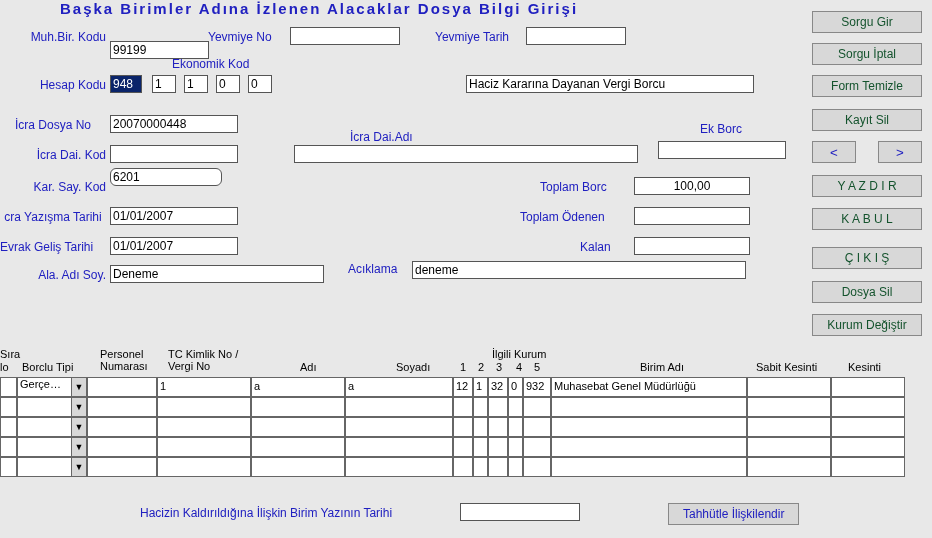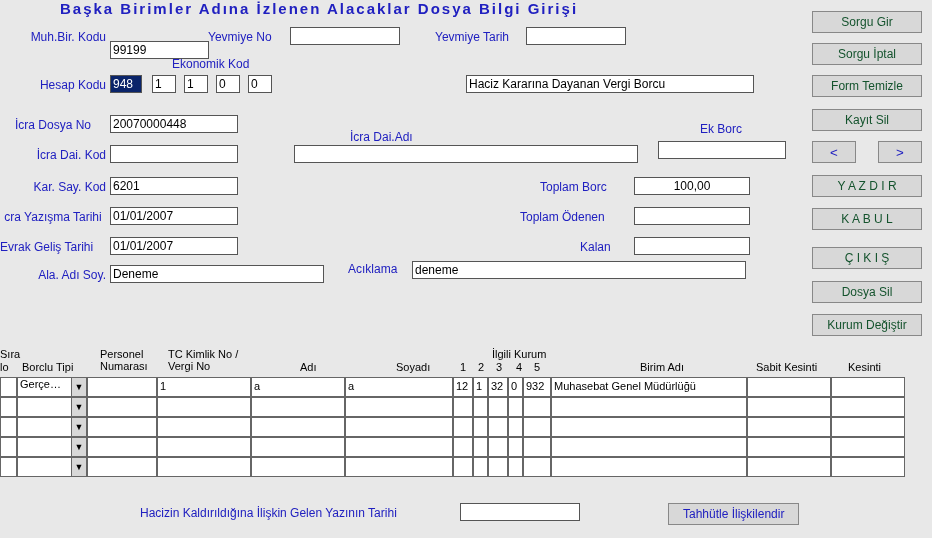--- a/index.html
+++ b/index.html
@@ -153,21 +153,21 @@
 <input class="inp" style="top: 115px; left: 110px; width: 128px;" value="20070000448">
 <div class="lbl" style="top:130px; left:350px">İcra Dai.Adı</div>
 <div class="lbl" style="top:122px; left:700px">Ek Borc</div>
 
 <div class="lbl" style="top:148px; left:14px; width:92px">İcra Dai. Kod</div>
 <input class="inp" style="top: 145px; left: 110px; width: 128px;" value="">
 <input class="inp" style="top: 145px; left: 294px; width: 344px;" value="">
 <input class="inp" style="top: 141px; left: 658px; width: 128px;" value="">
 
 <div class="lbl" style="top:180px; left:10px; width:96px">Kar. Say. Kod</div>
-<input class="inp" style="top: 177px; left: 110px; width: 128px;" value="6201">
+<input class="inp" style="top: 168px; left: 110px; width: 112px; border-radius: 6px;" value="6201">
 <div class="lbl" style="top:180px; left:540px">Toplam Borc</div>
 <input class="inp" style="top: 177px; left: 634px; width: 116px; text-align: center;" value="100,00">
 
 <div class="lbl" style="top:210px; left:0px; width:106px; text-align:center">cra Yazışma Tarihi</div>
 <input class="inp" style="top: 207px; left: 110px; width: 128px;" value="01/01/2007">
 <div class="lbl" style="top:210px; left:520px">Toplam Ödenen</div>
 <input class="inp" style="top: 207px; left: 634px; width: 116px;" value="">
 
 <div class="lbl" style="top:240px; left:0px; width:106px; text-align:left">Evrak Geliş Tarihi</div>
 <input class="inp" style="top: 237px; left: 110px; width: 128px;" value="01/01/2007">
@@ -277,15 +277,15 @@
         <div class="cell" style="left: 488px; width: 20px;"></div>
         <div class="cell" style="left: 508px; width: 15px;"></div>
         <div class="cell" style="left: 523px; width: 28px;"></div>
         <div class="cell" style="left: 551px; width: 196px;"></div>
         <div class="cell" style="left: 747px; width: 84px;"></div>
         <div class="cell" style="left: 831px; width: 74px;"></div>
       </div>
     </div>
 </div>
 
-<div class="lbl" style="top:506px; left:140px; text-align:left">Hacizin Kaldırıldığına İlişkin Gelen Yazının Tarihi</div>
+<div class="lbl" style="top:506px; left:140px; text-align:left">Hacizin Kaldırıldığına İlişkin Birim Yazının Tarihi</div>
 <input class="inp" style="top: 503px; left: 460px; width: 120px;" value="">
 <button class="centerbtn" style="top:503px; left:668px">Tahhütle İlişkilendir</button>
 
 </body></html>

